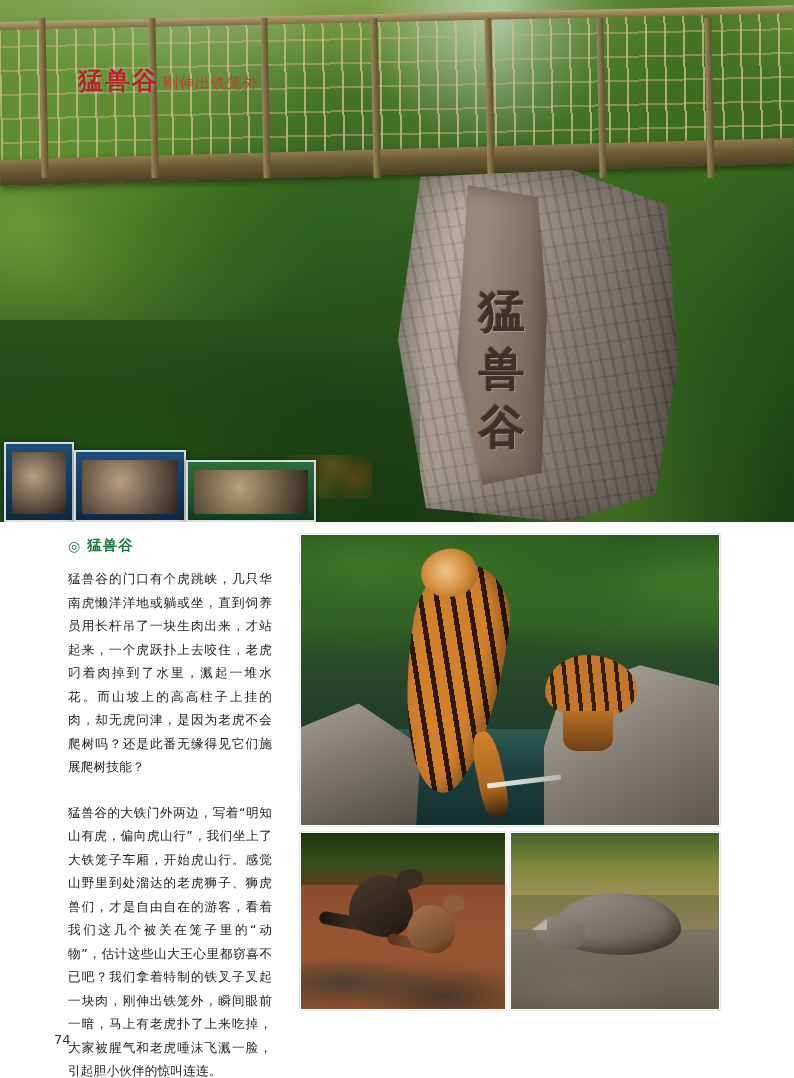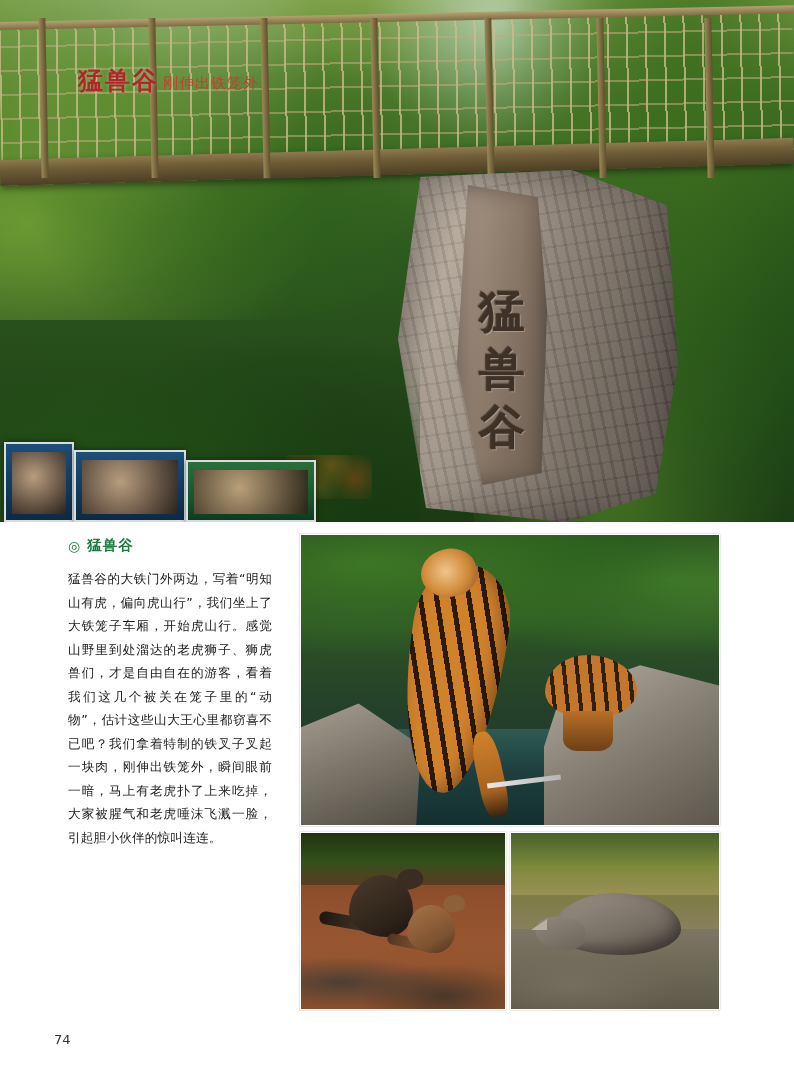--- a/index.html
+++ b/index.html
@@ -482,20 +482,21 @@
     <div class="hero-subtitle">刚伸出铁笼外</div>
   </div>
 
   <div class="article">
 
     <div class="col-text">
       <div class="heading">
         <span class="heading-bullet">◎</span>
         <span class="heading-text">猛兽谷</span>
       </div>
+      <p class="para">猛兽谷的门口有个虎跳峡，几只华南虎懒洋洋地或躺或坐，直到饲养员用长杆吊了一块生肉出来，才站起来，一个虎跃扑上去咬住，老虎叼着肉掉到了水里，溅起一堆水花。而山坡上的高高柱子上挂的肉，却无虎问津，是因为老虎不会爬树吗？还是此番无缘得见它们施展爬树技能？</p>
       <p class="para">猛兽谷的大铁门外两边，写着“明知山有虎，偏向虎山行”，我们坐上了大铁笼子车厢，开始虎山行。感觉山野里到处溜达的老虎狮子、狮虎兽们，才是自由自在的游客，看着我们这几个被关在笼子里的“动物”，估计这些山大王心里都窃喜不已吧？我们拿着特制的铁叉子叉起一块肉，刚伸出铁笼外，瞬间眼前一暗，马上有老虎扑了上来吃掉，大家被腥气和老虎唾沫飞溅一脸，引起胆小伙伴的惊叫连连。</p>
     </div>
 
     <div class="photo photo-tiger">
       <div class="tiger-canopy"></div>
       <div class="tiger-water"></div>
       <div class="tiger-rock-r"></div>
       <div class="tiger-rock-l"></div>
       <div class="tiger-second"></div>
       <div class="tiger-second-leg"></div>

